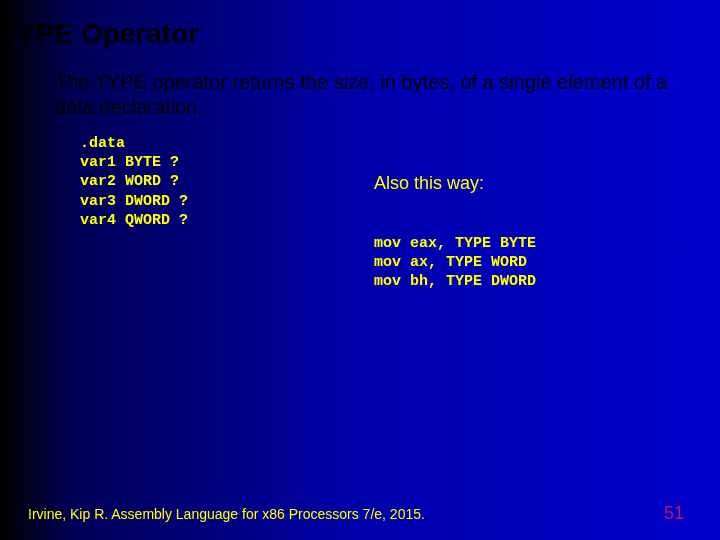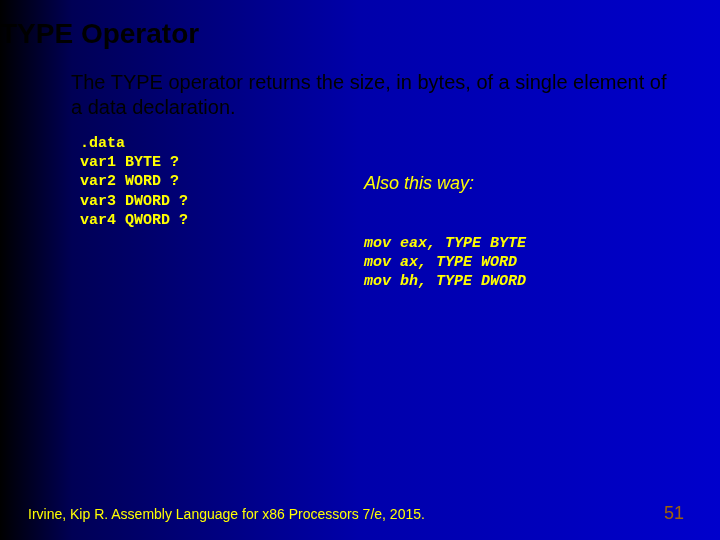--- a/index.html
+++ b/index.html
@@ -18,61 +18,60 @@
   .title {
     font-size: 28px;
     font-weight: bold;
     color: #000000;
     padding-top: 18px;
     padding-bottom: 20px;
   }
   .desc {
     color: #000000;
     font-size: 20px;
-    padding: 0 50px 0 71px;
+    padding: 0 50px 0 55px;
     line-height: 1.25;
   }
   .code-area {
     padding: 14px 0 0 80px;
     font-family: "Courier New", Courier, monospace;
     font-weight: bold;
     font-size: 15px;
     line-height: 1.28;
     position: relative;
   }
   .code-left {
     white-space: pre;
   }
   .aside {
     position: absolute;
-    left: 364px;
+    left: 374px;
     top: 14px;
     white-space: pre;
-    font-style: italic;
   }
   .aside-heading {
     font-family: Arial, Helvetica, sans-serif;
     font-weight: normal;
     font-size: 18px;
     color: #ffff00;
   }
   .footer-left {
     position: absolute;
     left: 28px;
     bottom: 18px;
     font-size: 14px;
     color: #ffff00;
     font-family: Arial, Helvetica, sans-serif;
   }
   .footer-right {
     position: absolute;
     right: 36px;
     bottom: 16px;
     font-size: 18px;
-    color: #a16207;
+    color: #be185d;
     font-family: Arial, Helvetica, sans-serif;
   }
 </style>
 </head>
 <body>
 
 <div class="title">TYPE Operator</div>
 
 <div class="desc">The TYPE operator returns the size, in bytes, of a single element of a data declaration.</div>
 

